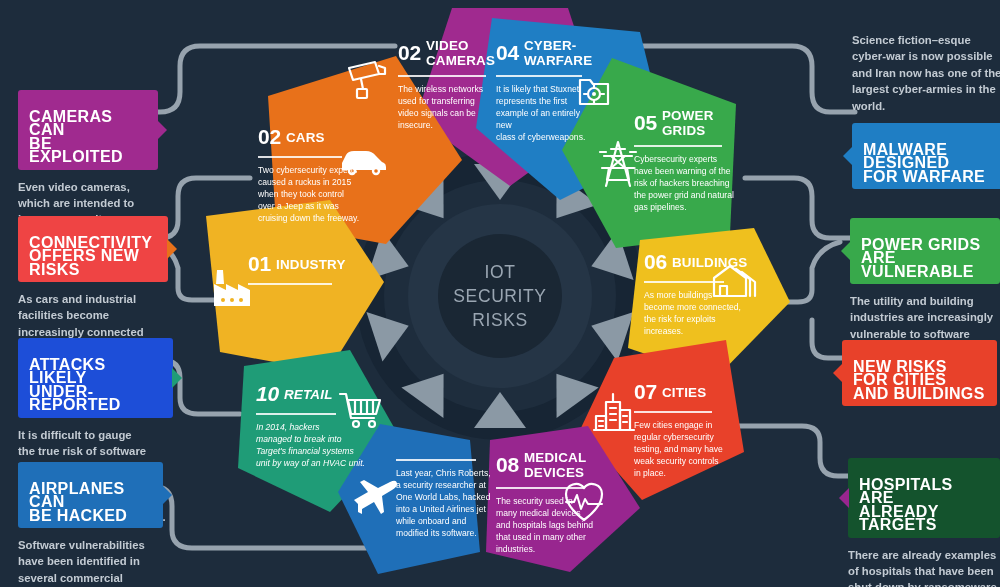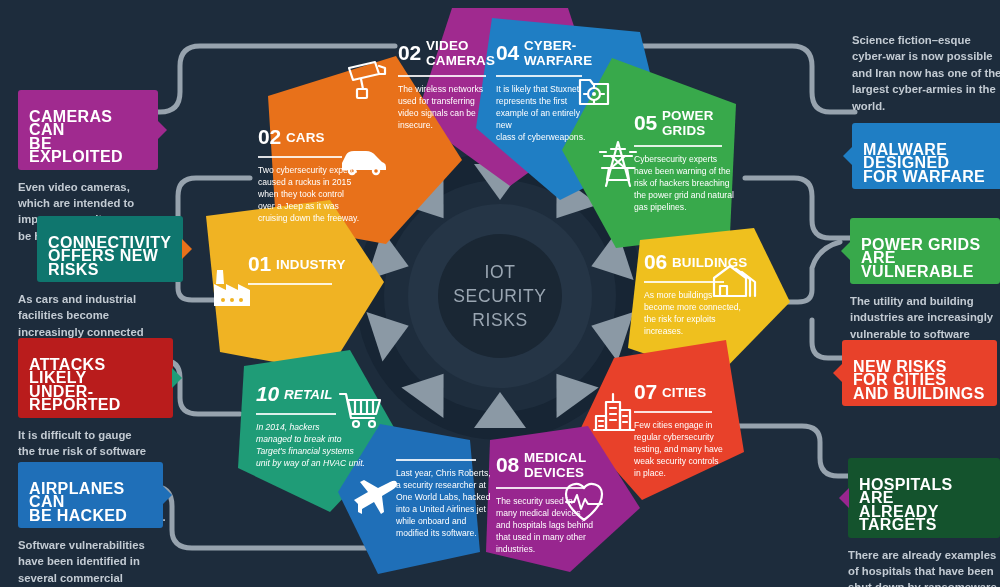--- a/index.html
+++ b/index.html
@@ -385,33 +385,33 @@
         <span style="color:#fff;">CAMERAS CAN
 BE EXPLOITED</span>
       </div>
       <div class="note-body">Even video cameras,
 which are intended to
 improve security, can
 be hacked.</div>
     </div>
 
     <div class="note" style="left:18px;top:216px;width:150px;">
-      <div class="tag right-point" style="background:#0f766e;color:#e8711a;margin-left:19px;">
+      <div class="tag right-point" style="background:#ef4444;color:#e8711a;">
         <span style="color:#fff;">CONNECTIVITY
 OFFERS NEW RISKS</span>
       </div>
       <div class="note-body">As cars and industrial
 facilities become
 increasingly connected
 to the cloud, security risks
 increase.</div>
     </div>
 
     <div class="note" style="left:18px;top:338px;width:155px;">
-      <div class="tag right-point" style="background:#b91c1c;color:#1f9c77;">
+      <div class="tag right-point" style="background:#1d4ed8;color:#1f9c77;">
         <span style="color:#fff;">ATTACKS LIKELY
 UNDER-REPORTED</span>
       </div>
       <div class="note-body">It is difficult to gauge
 the true risk of software
 breaches in the industrial
 and retail sectors, which
 tend to downplay their
 risk of being compromised.</div>
     </div>

